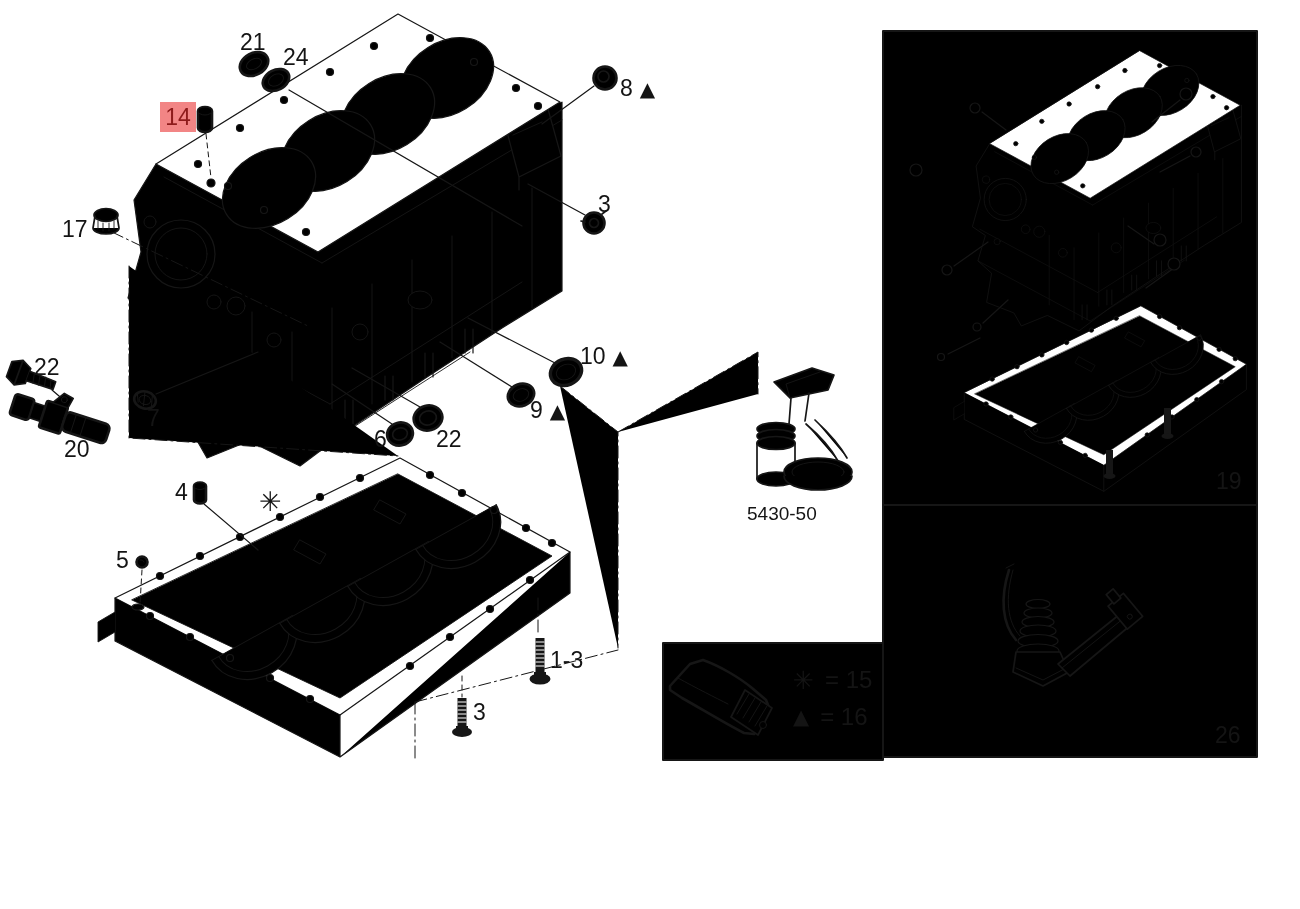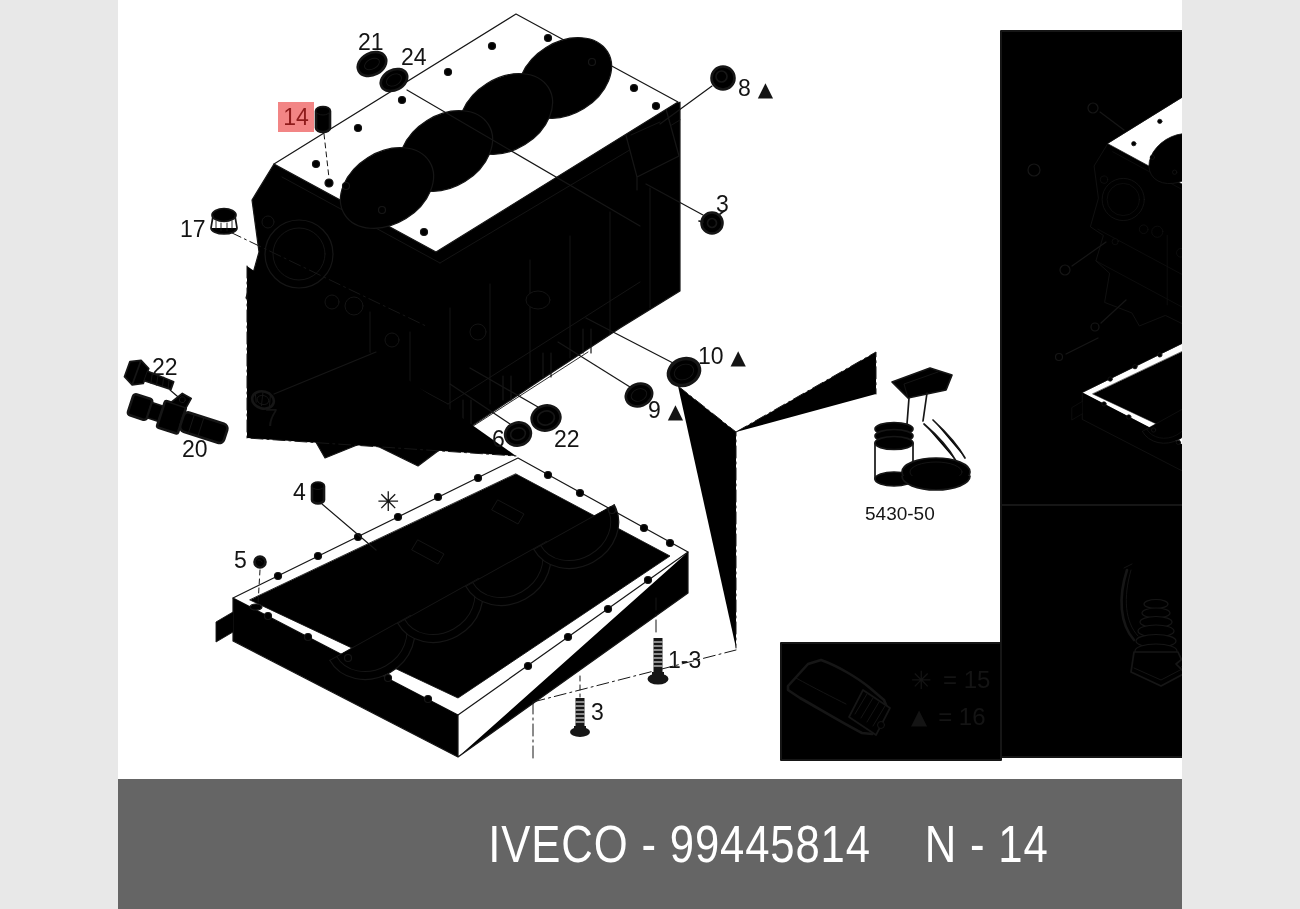--- a/index.html
+++ b/index.html
@@ -1,20 +1,20 @@
 <!DOCTYPE html>
 <html style="--line: #161616; --highlight-bg: #F28585; --highlight-text: #8E1B1B; --footer-bg: #656565; --footer-text: #FFFFFF; --paper: #FFFFFF;"><head>
 <meta charset="utf-8">
 <style>
   :root{
     --line:#161616; --highlight-bg:#F28585; --highlight-text:#8E1B1B;
     --footer-bg:#656565; --footer-text:#FFFFFF; --paper:#FFFFFF;
   }
   html,body{margin:0;padding:0;background:#e8e8e8;}
-  .page{position:relative;width:1064px;height:909px;background:var(--paper);
+  .page{position:relative;width:1300px;height:909px;background:var(--paper);
         font-family:"Liberation Sans",sans-serif;overflow:hidden;margin:0 auto;}
   #art{position:absolute;left:0;top:0;color:var(--line);}
   #art path,#art circle,#art ellipse,#art rect,#art line,#art polyline,#art polygon{
 form(-29 456 527)"/>
     fill:none;stroke:currentColor;stroke-width:1.2;stroke-linejoin:round;stroke-linecap:round;}
   #art .wf{fill:#fff;}
   #art .f{fill:currentColor;stroke:none;}
   #art .wl{stroke:#fff;stroke-width:1.1;}
   #art .t{stroke-width:.9;}
   #art .w2{stroke-width:1.7;}
@@ -387,20 +387,14 @@
 
 <div class="legend-row" style="left:793px;top:666px">
   <span class="sym" style="font-size:25px">✳</span>
   <span>= 15</span>
 </div>
 <div class="legend-row" style="left:793px;top:703px">
   <span class="sym" style="font-size:21px">▲</span>
   <span>= 16</span>
 </div>
 
-<div class="banner">
-  <div class="bt">
-    <span>IVECO - 99445814</span>
-    <span>N - 14</span>
-  </div>
+
 </div>
 
-</div>
-
 </body></html>

